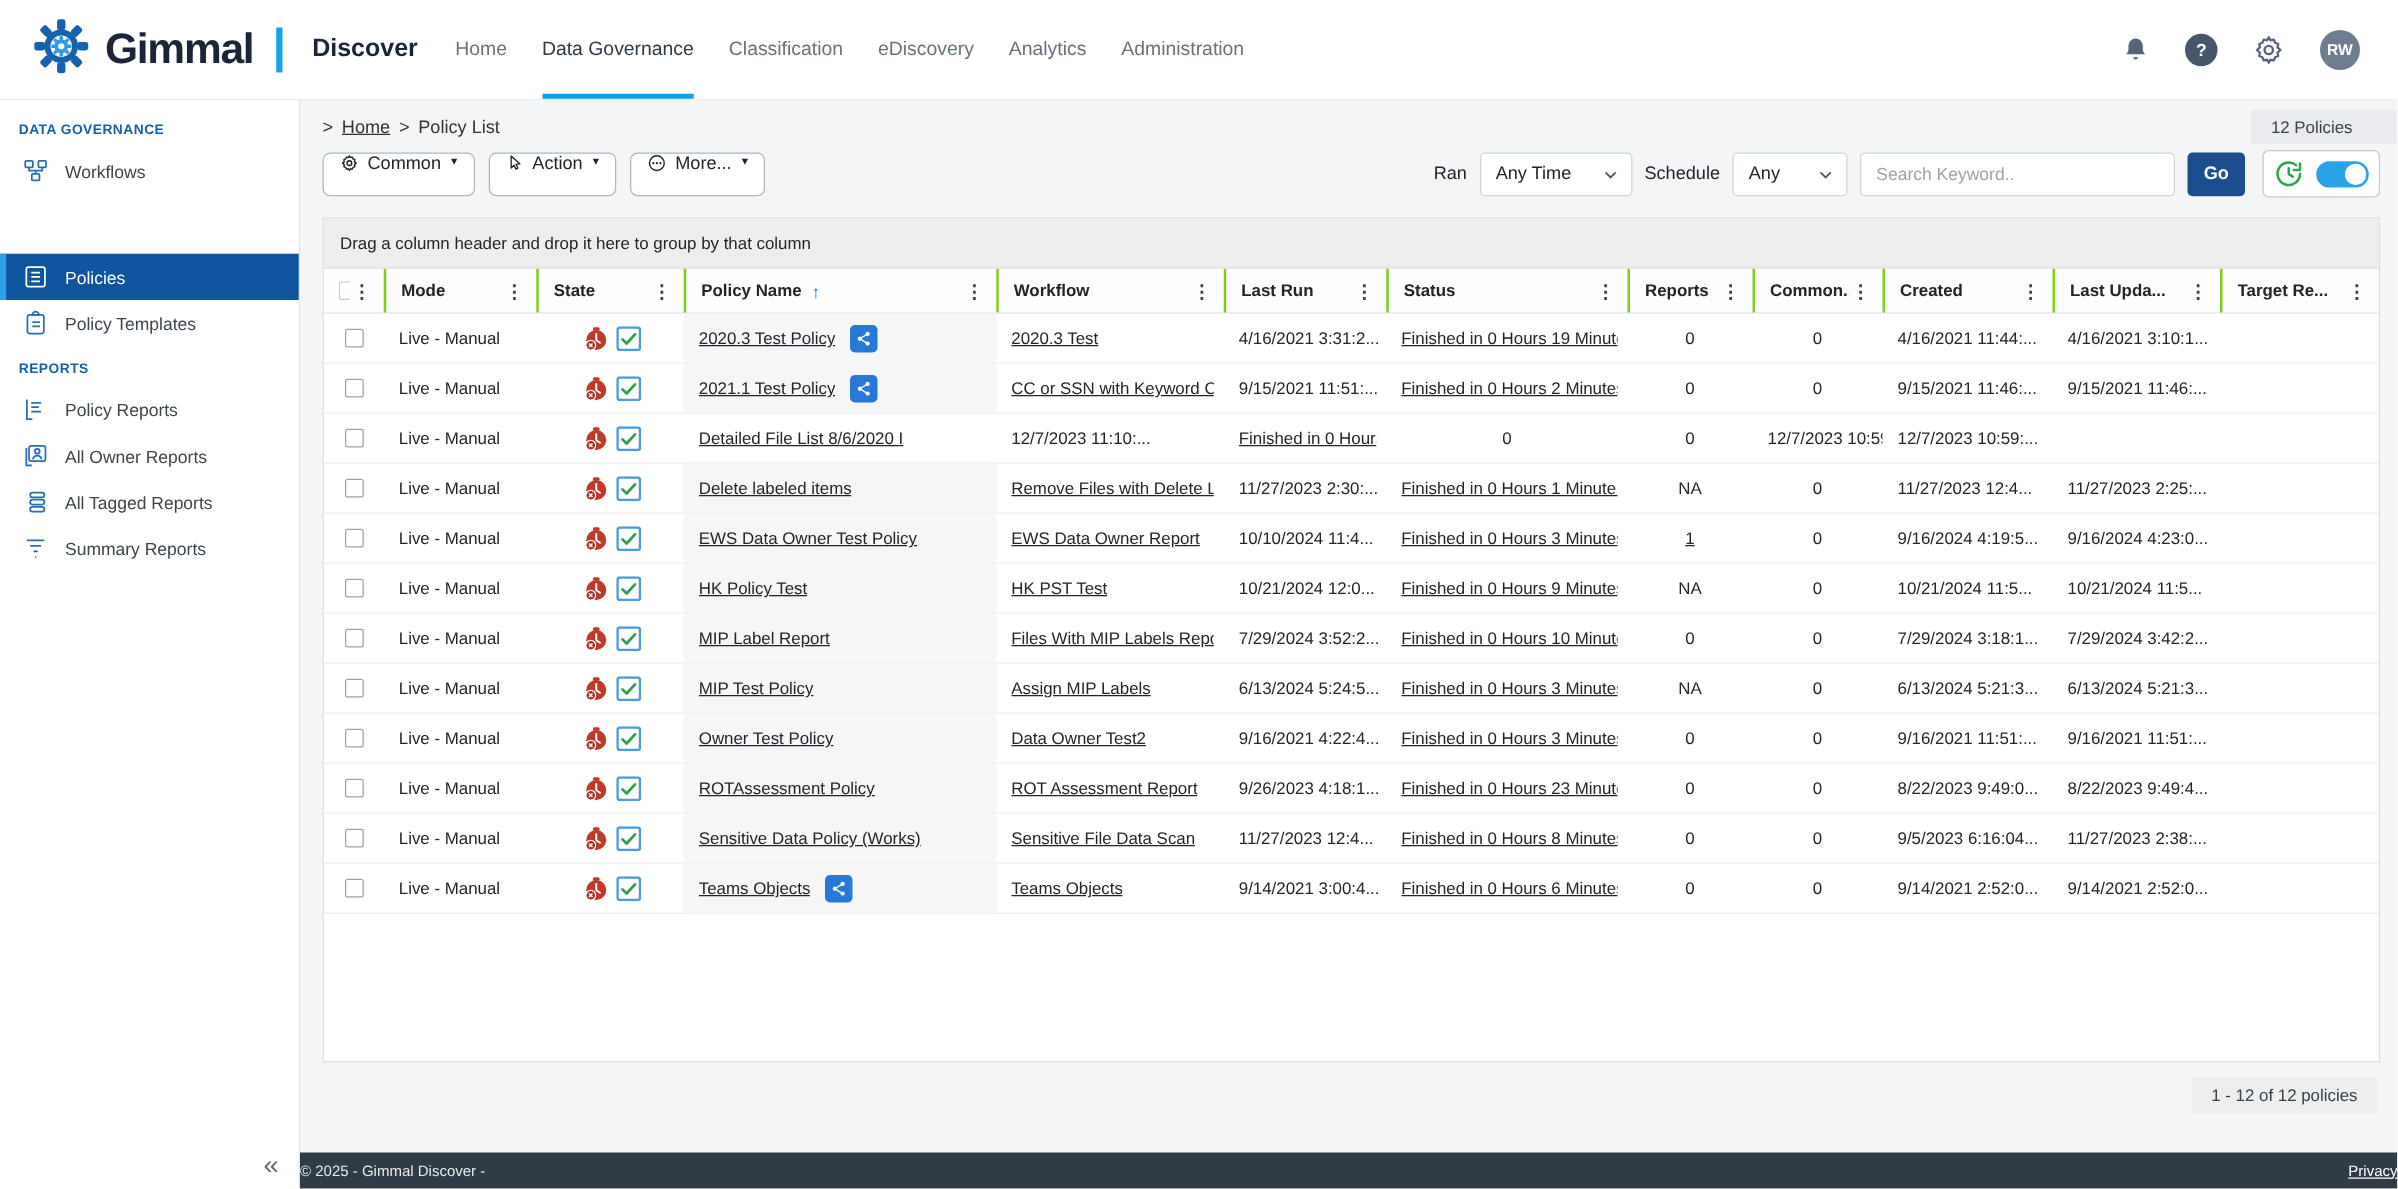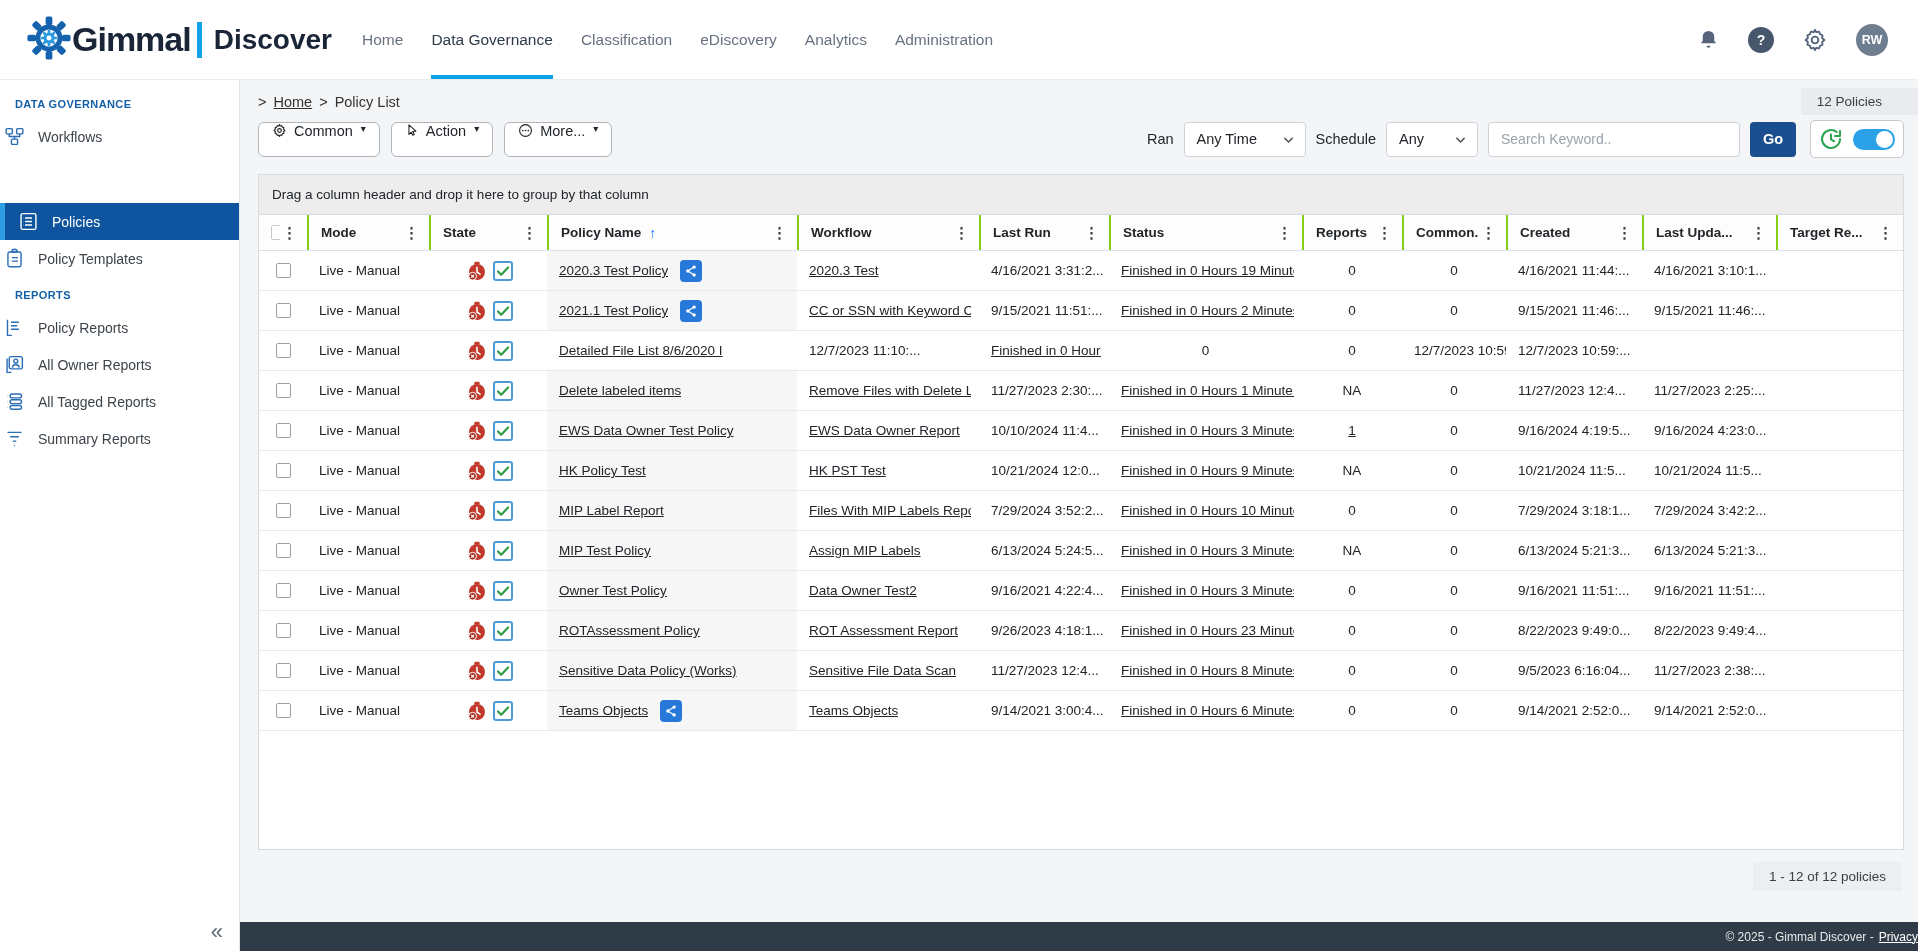--- a/index.html
+++ b/index.html
@@ -2,45 +2,45 @@
 <html><head>
 <meta charset="utf-8">
 <style>
   * { margin:0; padding:0; box-sizing:border-box; }
   html,body { width:1918px; height:951px; overflow:hidden; background:#fff;
     font-family:"Liberation Sans", sans-serif; color:#212529; }
 
   
   .navbar { height:80px; background:#fff; display:flex; align-items:center;
     padding:0 30px 0 26px; border-bottom:1px solid #ececec; }
-  .logo { display:flex; align-items:center; gap:0; }
+  .logo { display:flex; align-items:center; gap:12px; }
   .brand-name { font-size:34px; font-weight:bold; color:#1a2538; letter-spacing:-1px; }
   .logo-divider { width:5px; height:36px; background:#12a3ea; margin:0 12px 0 6px; }
-  .product-name { font-size:28px; font-weight:600; color:#1a2538; }
+  .product-name { font-size:20px; font-weight:600; color:#1a2538; }
   .nav-menu { display:flex; align-items:center; gap:28px; margin-left:30px; height:100%; }
   .nav-item { font-size:15.5px; color:#68727e; cursor:pointer; height:100%;
     display:flex; align-items:center; border-bottom:4px solid transparent; padding-top:4px; }
   .nav-item.active { color:#2e3a46; border-bottom-color:#0aa2e8; font-weight:500;}
   .nav-actions { margin-left:auto; display:flex; align-items:center; gap:28px; }
   .icon-btn { cursor:pointer; display:flex; align-items:center; }
   .help-circle { width:26px; height:26px; border-radius:50%; background:#47576b;
     color:#fff; font-size:14px; font-weight:bold; display:flex; align-items:center; justify-content:center; }
   .avatar { width:32px; height:32px; border-radius:50%; background:#6e7d8f; color:#fff;
     font-size:12.5px; font-weight:bold; display:flex; align-items:center; justify-content:center; cursor:pointer;}
 
   
   .app { display:flex; height:871px; }
 
   
   .sidebar { width:240px; background:#fff; border-right:1px solid #e2e4e7;
     position:relative; padding-top:6px; flex-shrink:0; }
   .section-title { padding:12px 0 8px 15px; font-size:11px; font-weight:bold;
     color:#1460a8; letter-spacing:.4px; }
   .side-item { height:37px; display:flex; align-items:center; gap:13px;
-    padding-left:3px; font-size:14px; color:#3d444b; cursor:pointer; }
+    padding-left:17px; font-size:14px; color:#3d444b; cursor:pointer; }
   .side-item .s-icon { width:22px; height:22px; display:flex; align-items:center; justify-content:center; }
   .side-item svg { stroke:#2a6db5; }
   .side-item.active { background:#0e549e; color:#fff; border-left:5px solid #2e9fe6; padding-left:12px;margin-top:48px; }
   .side-item.active svg { stroke:#fff; }
   .collapse-btn { position:absolute; bottom:6px; right:16px; font-size:22px;
     color:#5f6b76; cursor:pointer; }
 
   
   .main { flex:1; background:#f4f5f7; display:flex; flex-direction:column;
     position:relative; overflow:hidden; }
@@ -105,21 +105,21 @@
   .g-link { color:#212529; text-decoration:underline; cursor:pointer;
     overflow:hidden; white-space:nowrap; }
   .share-badge { width:22px; height:22px; border-radius:4px; background:#2678d9;
     display:flex; align-items:center; justify-content:center; margin-left:12px;
     flex-shrink:0; cursor:pointer; }
 
   
   .pager-row { display:flex; justify-content:flex-end; padding:12px 16px 0 0; }
   .pager-badge { background:#eceeef; padding:7px 16px; font-size:13.5px; color:#3a4045; }
   .footer-bar { margin-top:auto; height:29px; background:#2f3b46; display:flex;
-    align-items:center; justify-content:flex-end; gap:5px; font-size:12px; color:#e8eaec; }
+    align-items:center; justify-content:space-between; gap:5px; font-size:12px; color:#e8eaec; }
   .footer-bar a { color:#fff; text-decoration:underline; cursor:pointer; }
 </style>
 </head>
 <body>
 
 <header class="navbar">
   <div class="logo">
     <span>
       <svg width="46" height="46" viewBox="0 0 48 48">
         <g fill="#1563ae">

